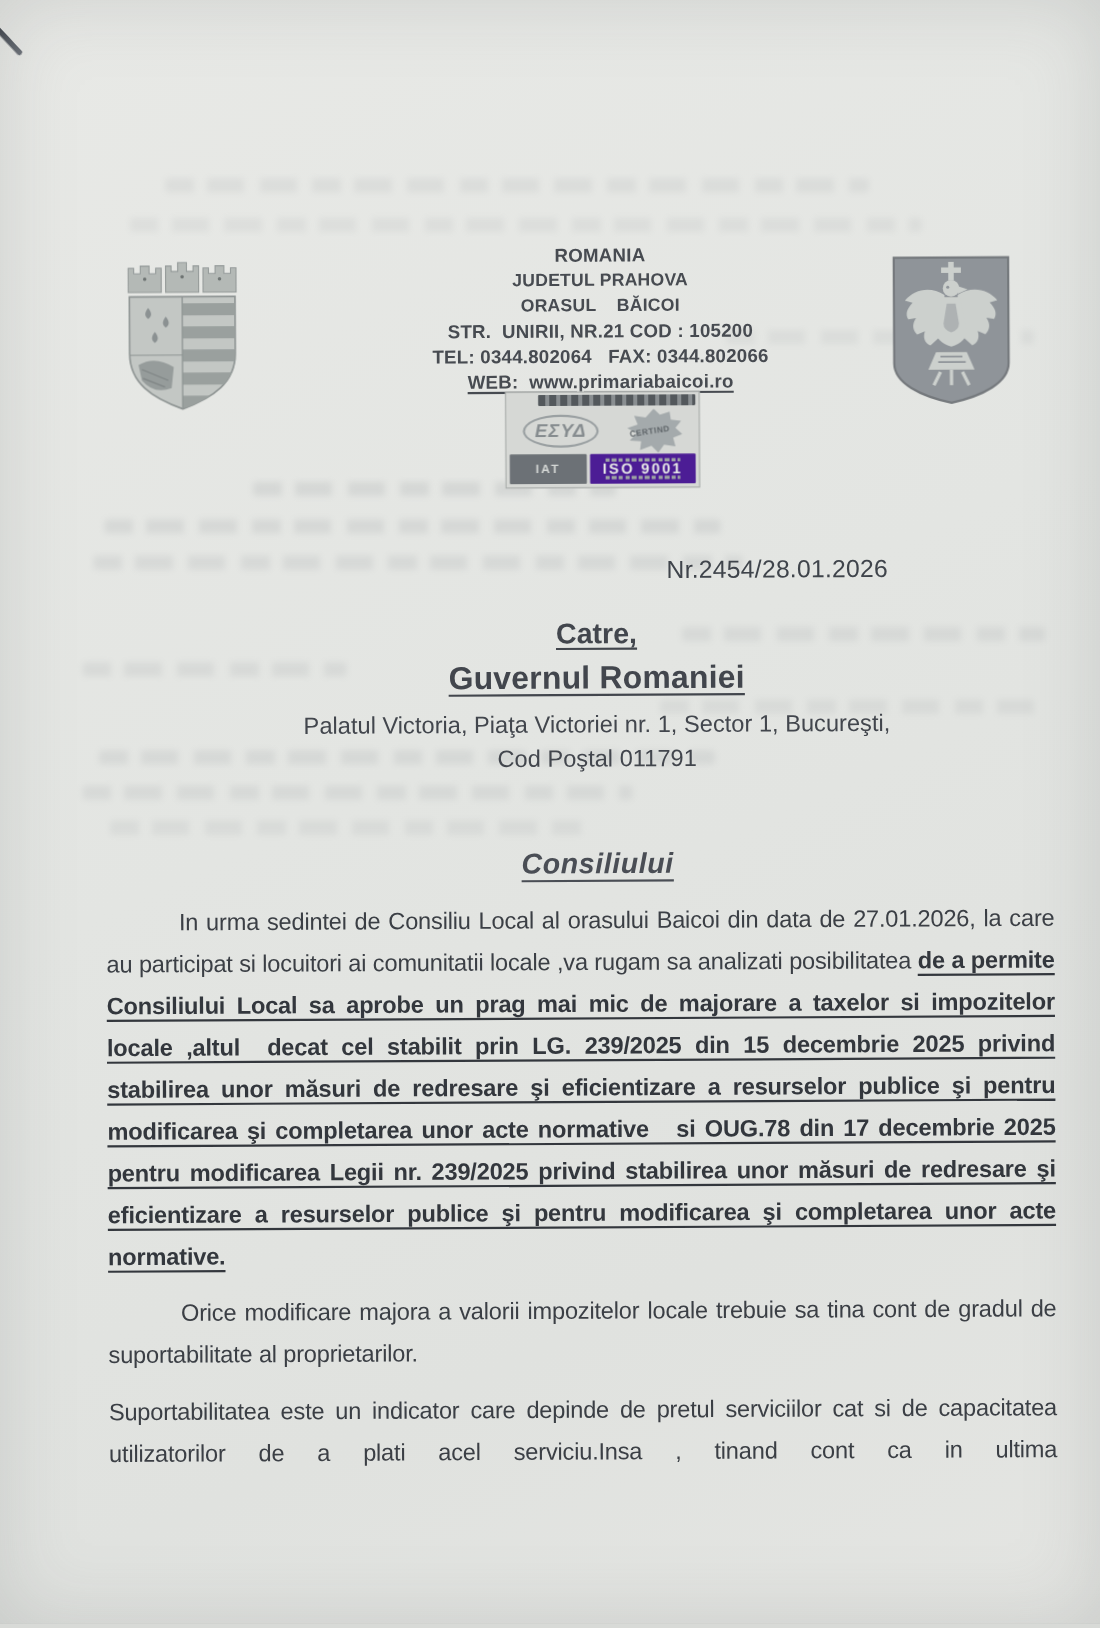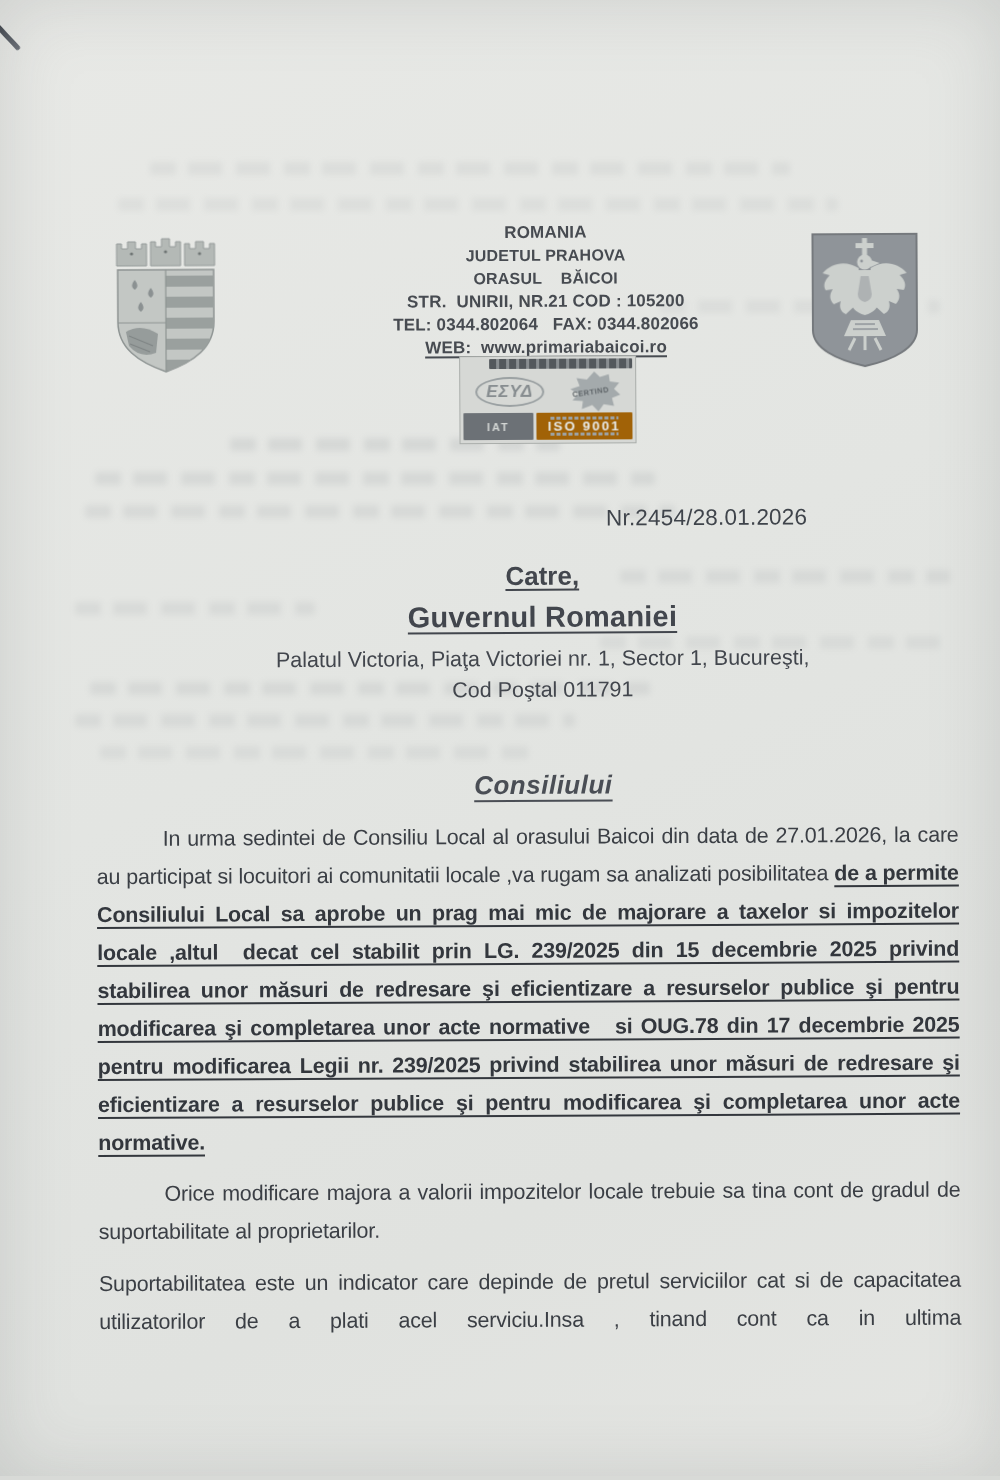--- a/index.html
+++ b/index.html
@@ -67,21 +67,21 @@
   .certind-label{
     position:absolute;left:4px;top:16px;font-size:7.5px;font-weight:bold;
     color:#5f6569;transform:rotate(-8deg);letter-spacing:.5px;
   }
   .cert-bottom{display:flex;gap:3px;height:27px;}
   .iat{
     flex:.42;background:#6c7176;color:#d3d6d4;font-size:11px;font-weight:bold;
     display:flex;align-items:center;justify-content:center;letter-spacing:2px;border-radius:1px;
   }
   .iso{
-    flex:.58;background:#a16207;color:#e6e8e6;font-size:13.5px;font-weight:bold;
+    flex:.58;background:#4c1d95;color:#e6e8e6;font-size:13.5px;font-weight:bold;
     display:flex;flex-direction:column;align-items:center;justify-content:center;
     letter-spacing:2px;border-radius:1px;line-height:11px;
   }
   .iso::before,.iso::after{
     content:"";display:block;width:70%;height:3px;margin:1px 0;
     background:repeating-linear-gradient(90deg,#9da2a4 0 4px,rgba(0,0,0,0) 4px 6px);
   }
 
   
   .ref-number{

